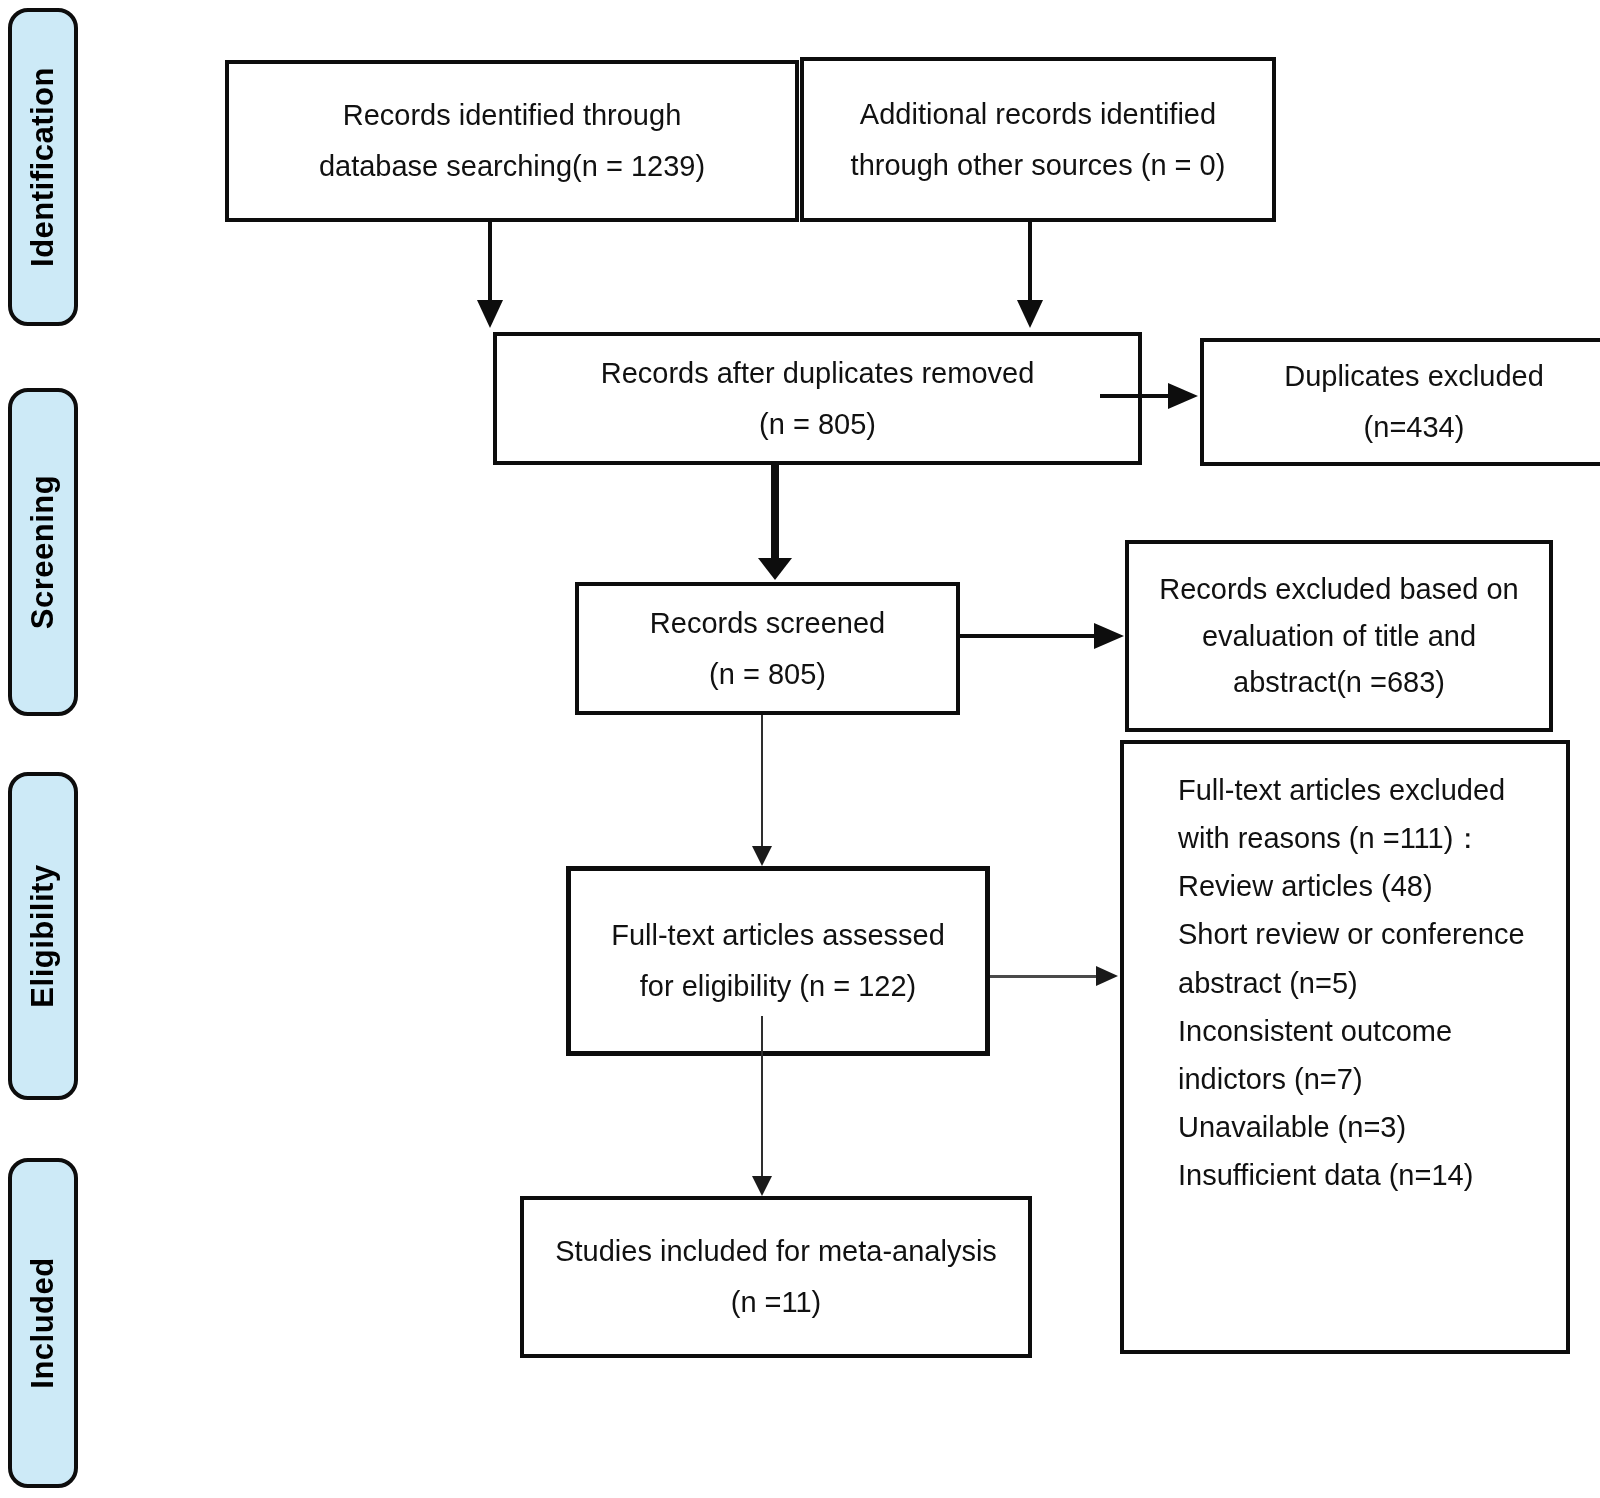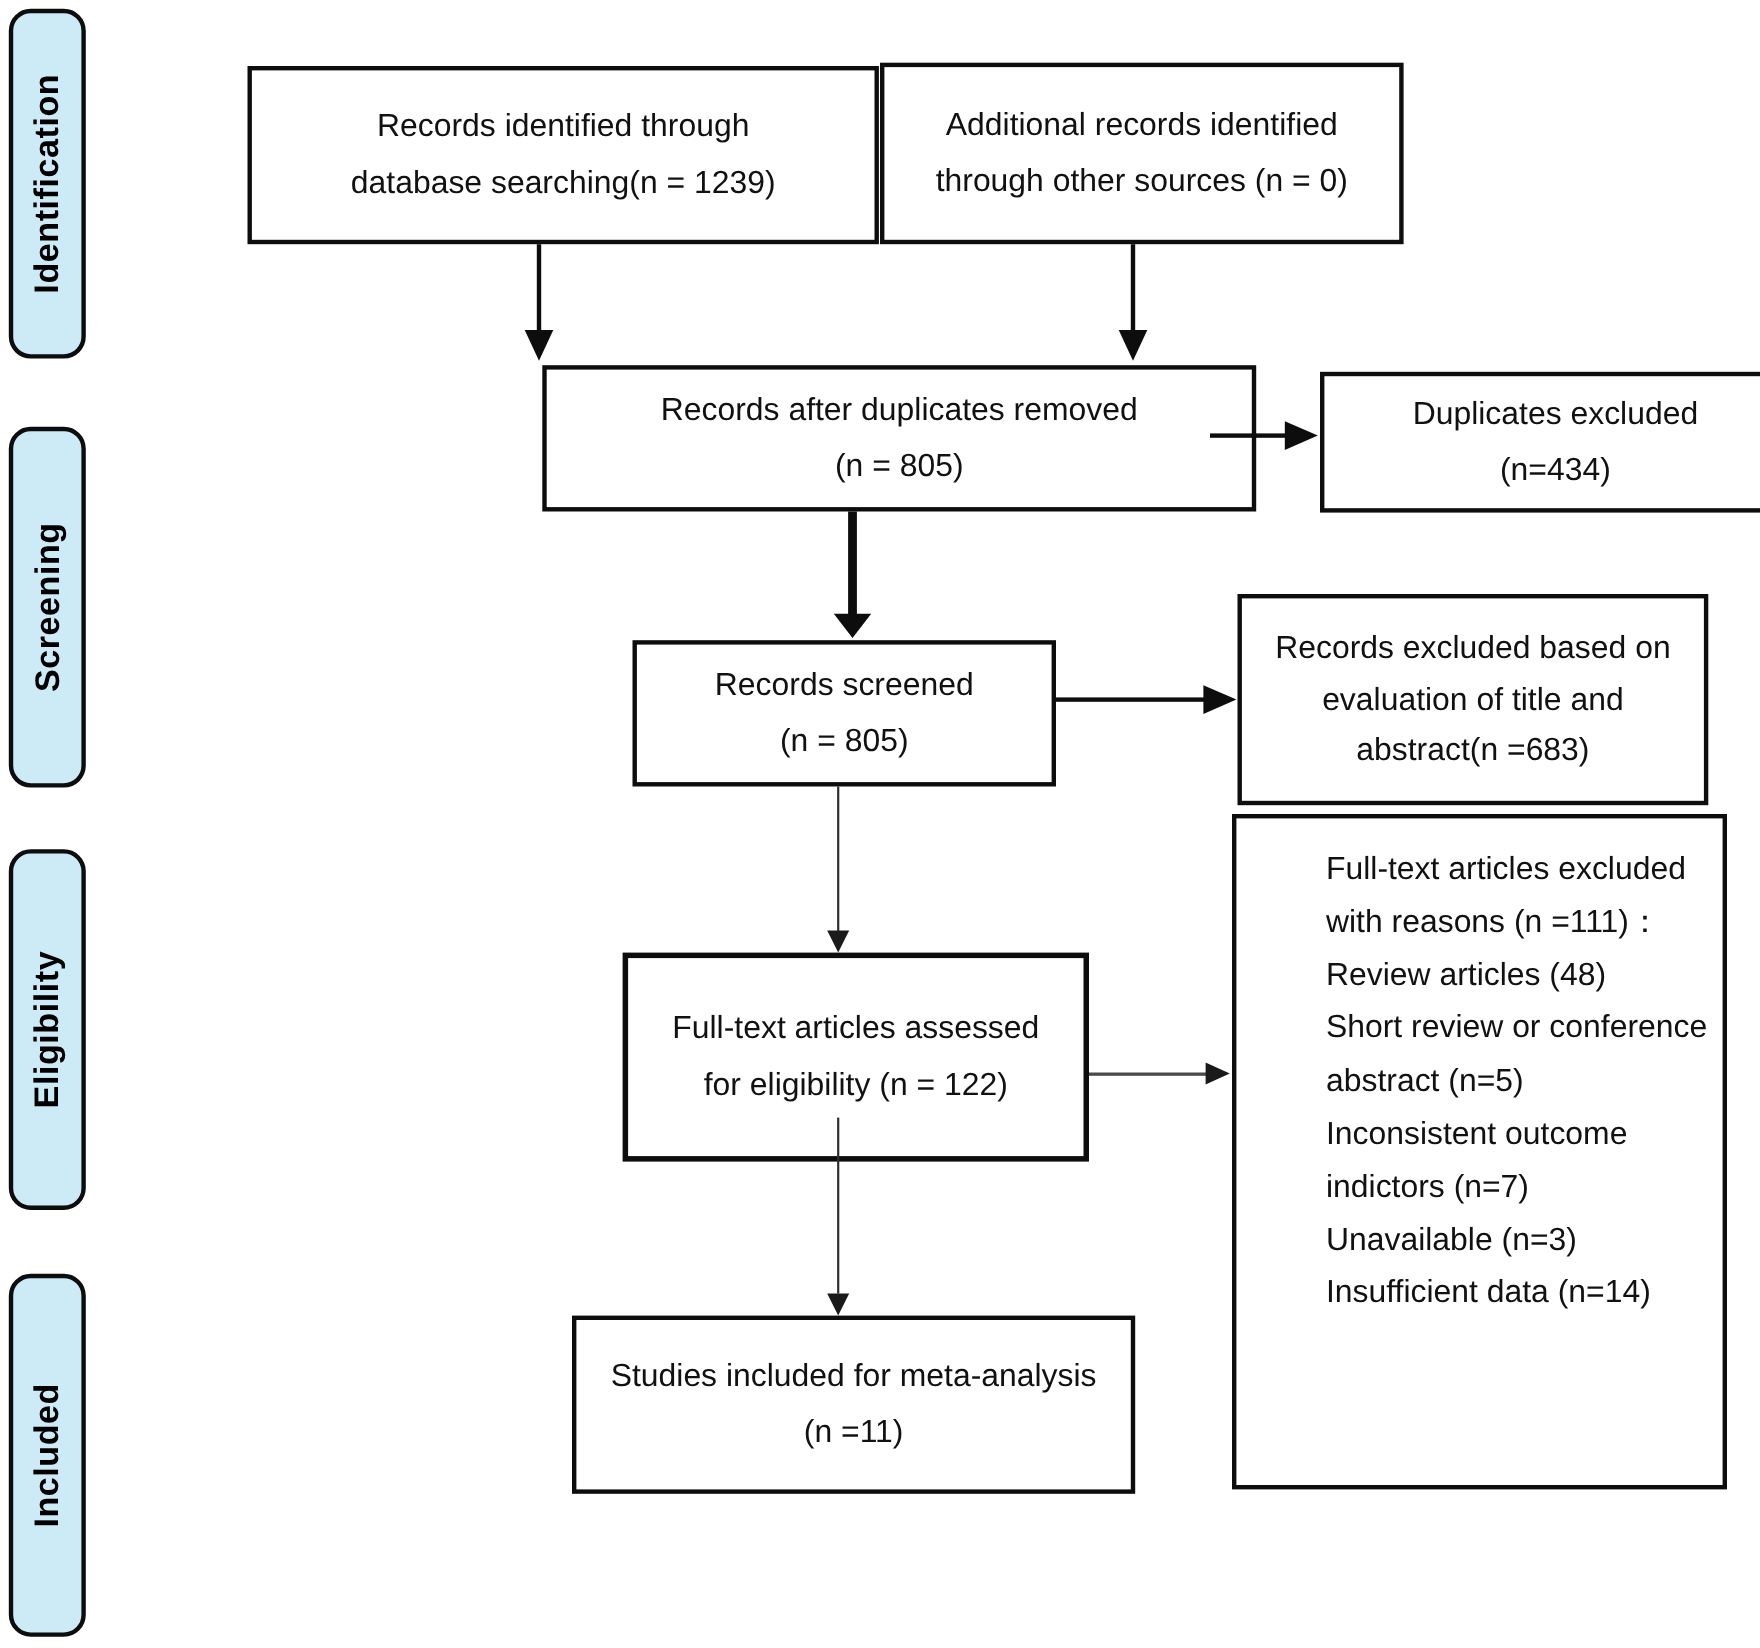--- a/index.html
+++ b/index.html
@@ -46,21 +46,21 @@
   .fbox .box-text {
     white-space: pre-line;
     text-align: center;
     font-size: 29px;
     line-height: 1.75;
     padding: 0 6px;
   }
   .fbox.tight .box-text { line-height: 1.6; }
   .fbox.reasons {
     align-items: flex-start;
-    justify-content: flex-end;
+    justify-content: flex-start;
     padding-left: 32px;
   }
   .fbox.reasons .reason-list {
     padding: 22px 14px 0 22px;
     text-align: left;
   }
   .fbox.reasons .reason-item {
     white-space: pre-line;
     font-size: 29px;
     line-height: 1.66;

